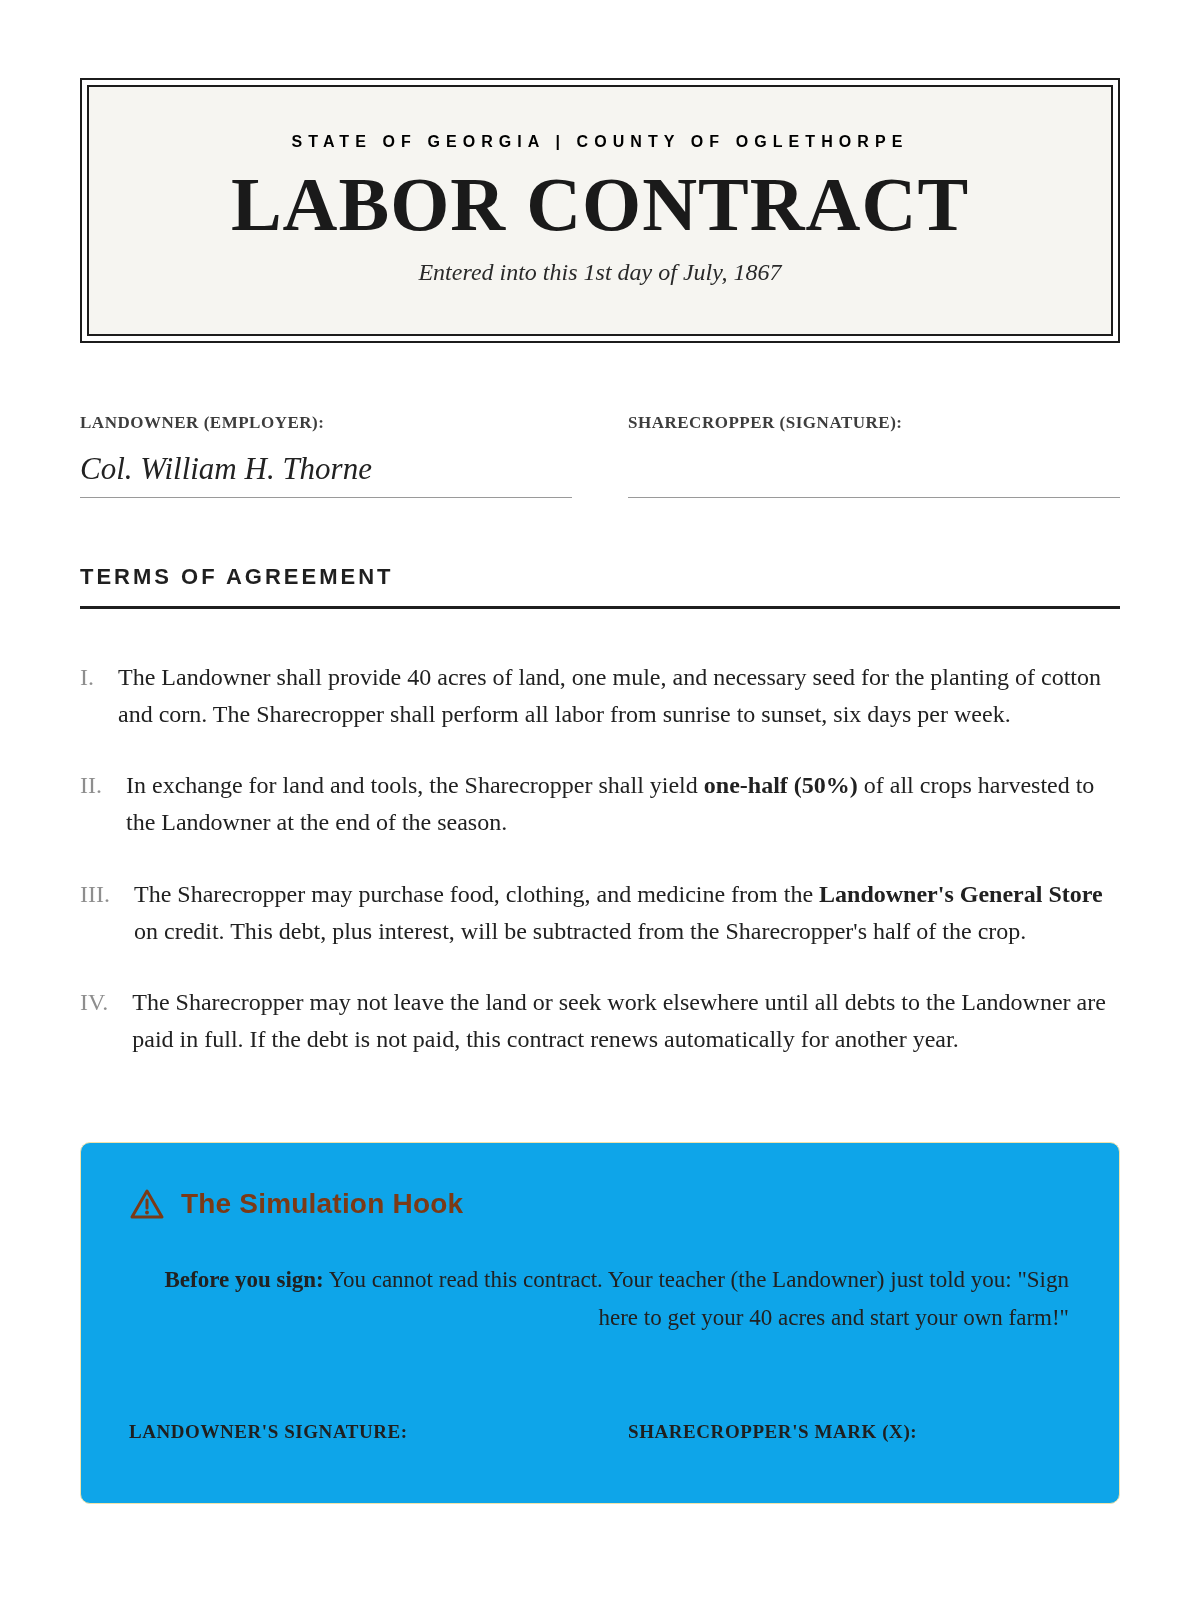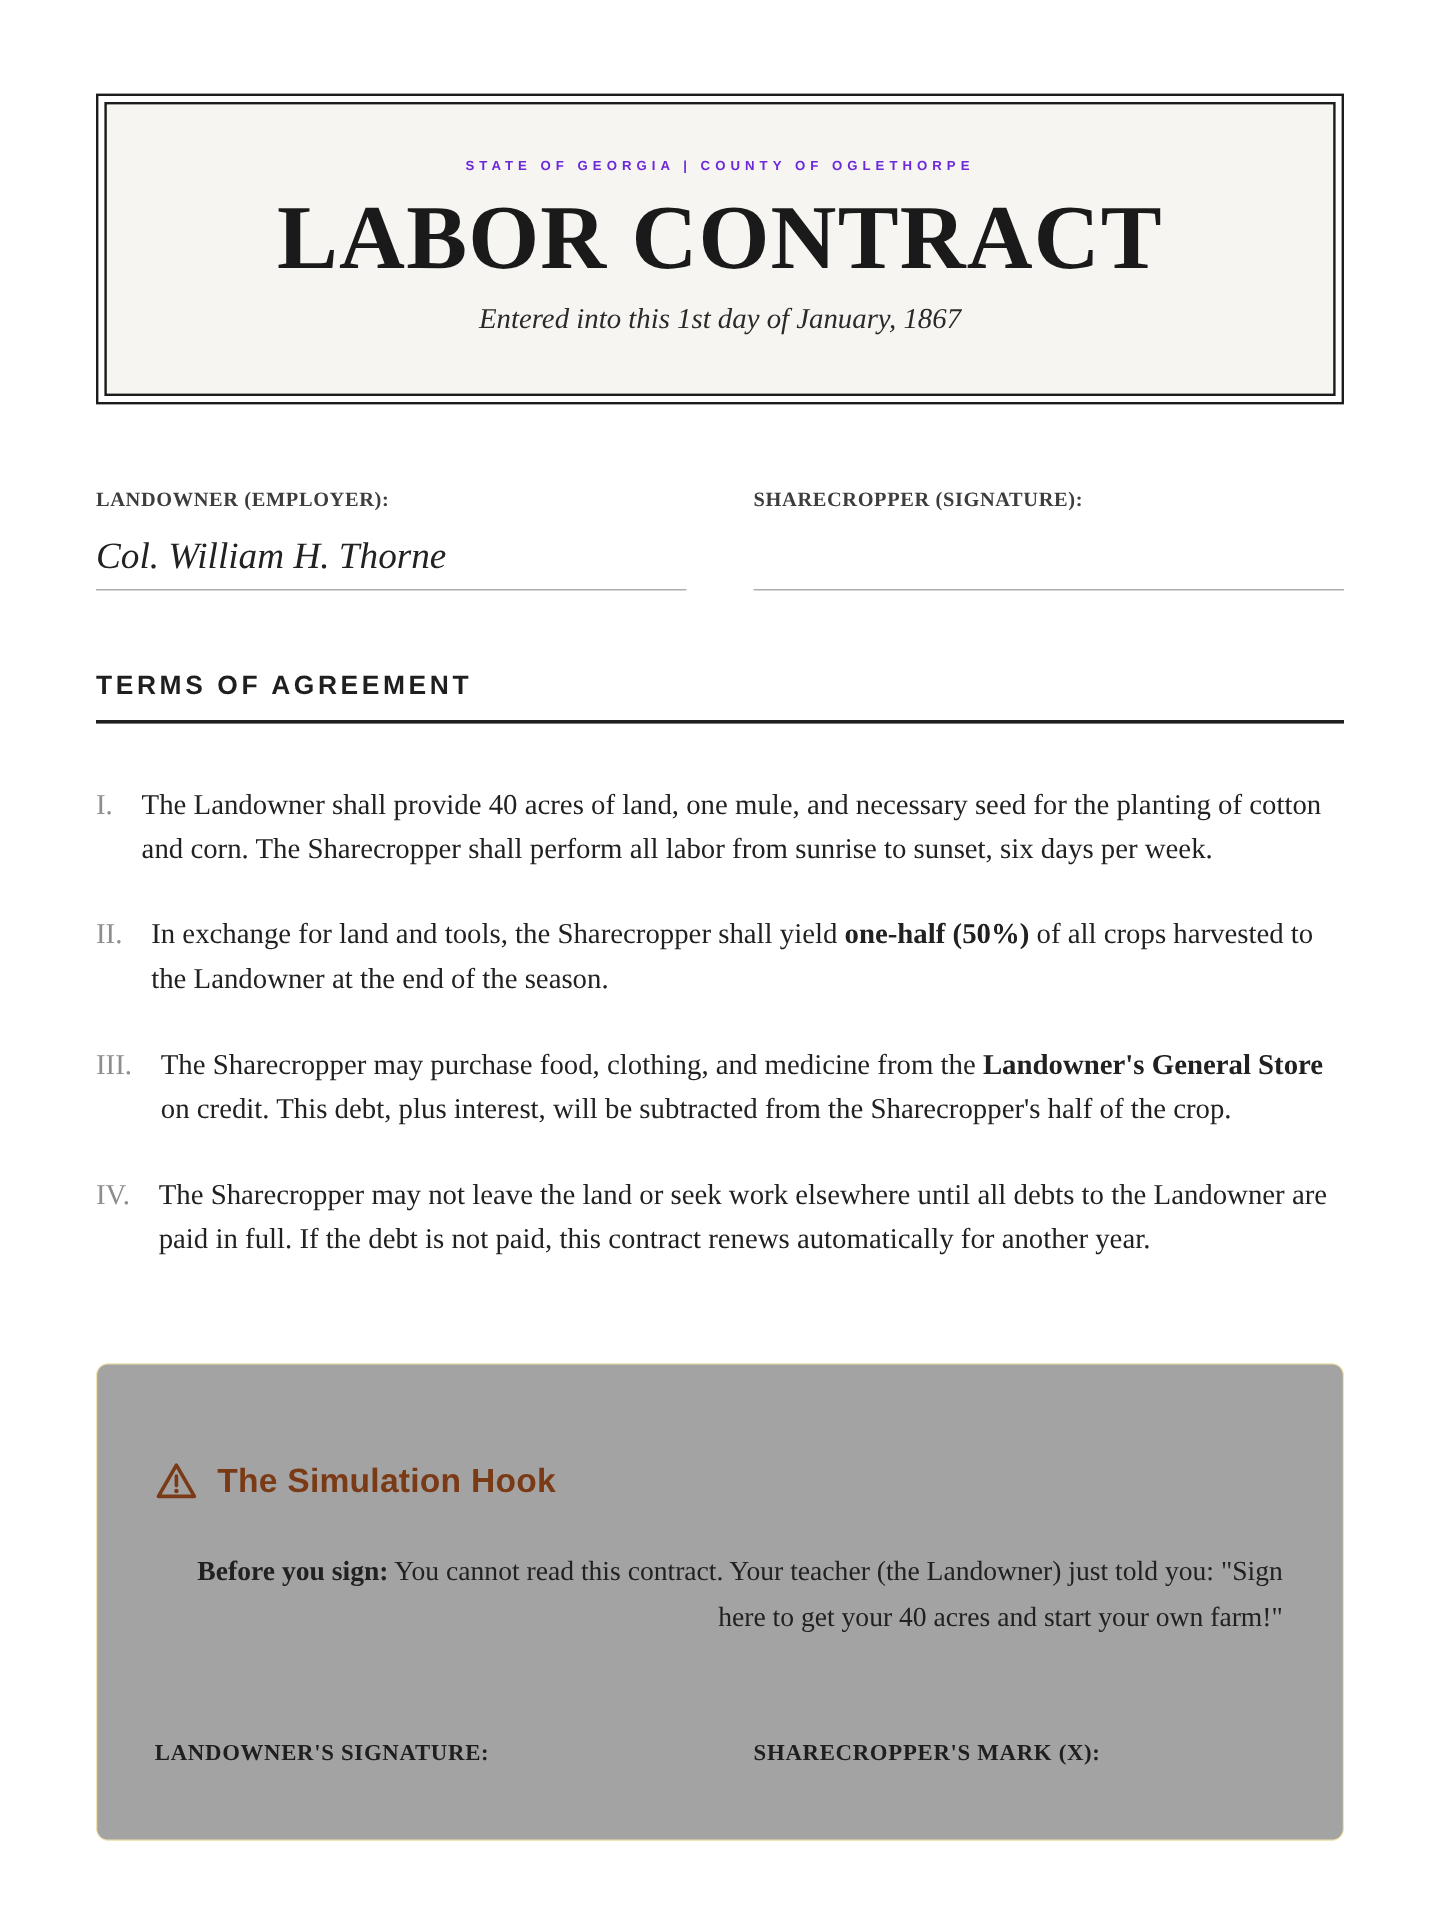--- a/index.html
+++ b/index.html
@@ -24,24 +24,24 @@
     background: #ffffff;
   }
   .contract-frame-inner {
     border: 2px solid #1c1c1c;
     background: #f6f5f1;
     text-align: center;
     padding: 46px 20px 48px;
   }
   .eyebrow {
     font-family: "Liberation Sans", sans-serif;
-    font-size: 11px;
+    font-size: 16px;
     font-weight: 700;
     letter-spacing: 0.38em;
-    color: #6d28d9;
+    color: #000000;
   }
   .doc-title {
     font-family: "Liberation Serif", serif;
     font-weight: 700;
     font-size: 76px;
     line-height: 1.05;
     letter-spacing: 1px;
     color: #1a1a1a;
     margin-top: 14px;
   }
@@ -101,24 +101,24 @@
     color: #8e8e8e;
     flex: 0 0 auto;
     margin-right: 24px;
   }
   .term-text { color: #212121; }
   .term-text b { font-weight: 700; }
 
   
   .hook-box {
     margin-top: 84px;
-    background: #a3a3a3;
+    background: #0ea5e9;
     border: 1px solid #f0e3ab;
     border-radius: 10px;
-    padding: 80px 48px 60px;
+    padding: 44px 48px 60px;
     min-height: 340px;
   }
   .hook-title-row {
     display: flex;
     align-items: center;
     gap: 16px;
   }
   .hook-title {
     font-family: "Liberation Sans", sans-serif;
     font-size: 28px;
@@ -151,21 +151,21 @@
 </style>
 </head>
 <body>
 
 <div class="container">
 
   <div class="contract-frame">
     <div class="contract-frame-inner">
       <div class="eyebrow">STATE OF GEORGIA | COUNTY OF OGLETHORPE</div>
       <div class="doc-title">LABOR CONTRACT</div>
-      <div class="doc-subtitle">Entered into this 1st day of January, 1867</div>
+      <div class="doc-subtitle">Entered into this 1st day of July, 1867</div>
     </div>
   </div>
 
   <div class="parties">
     <div class="party">
       <div class="party-label">LANDOWNER (EMPLOYER):</div>
       <div class="party-value">Col. William H. Thorne</div>
     </div>
     <div class="party">
       <div class="party-label">SHARECROPPER (SIGNATURE):</div>

